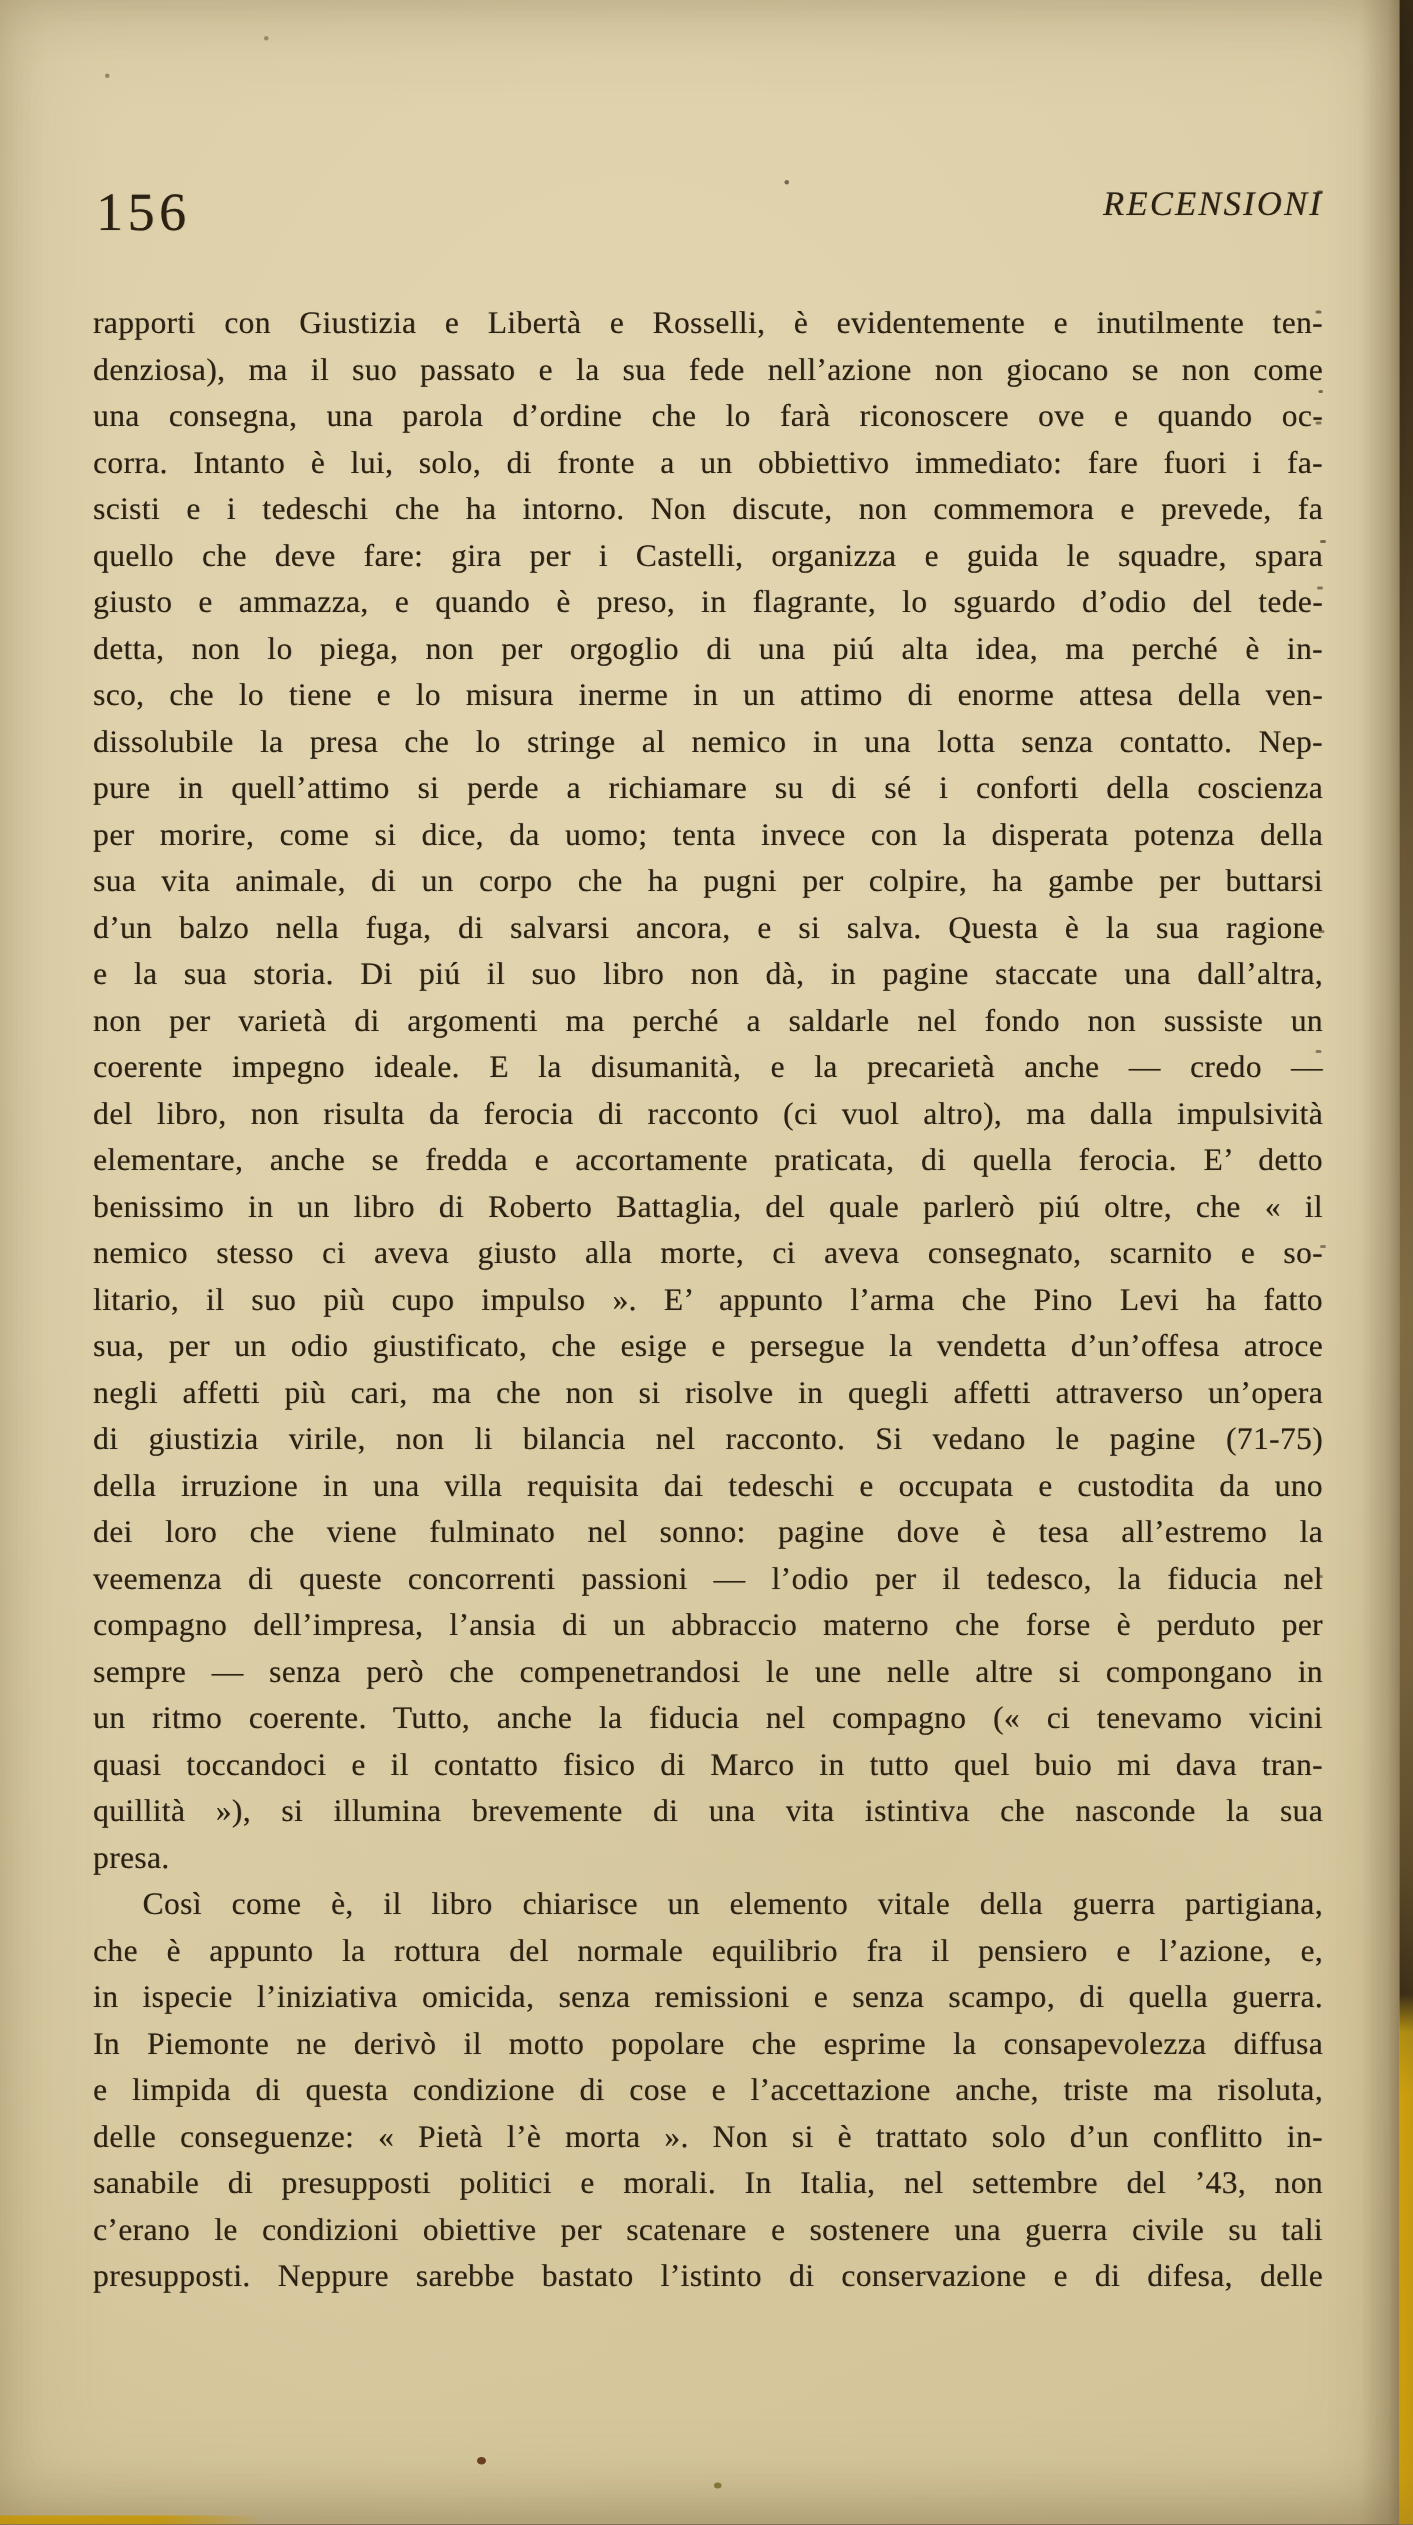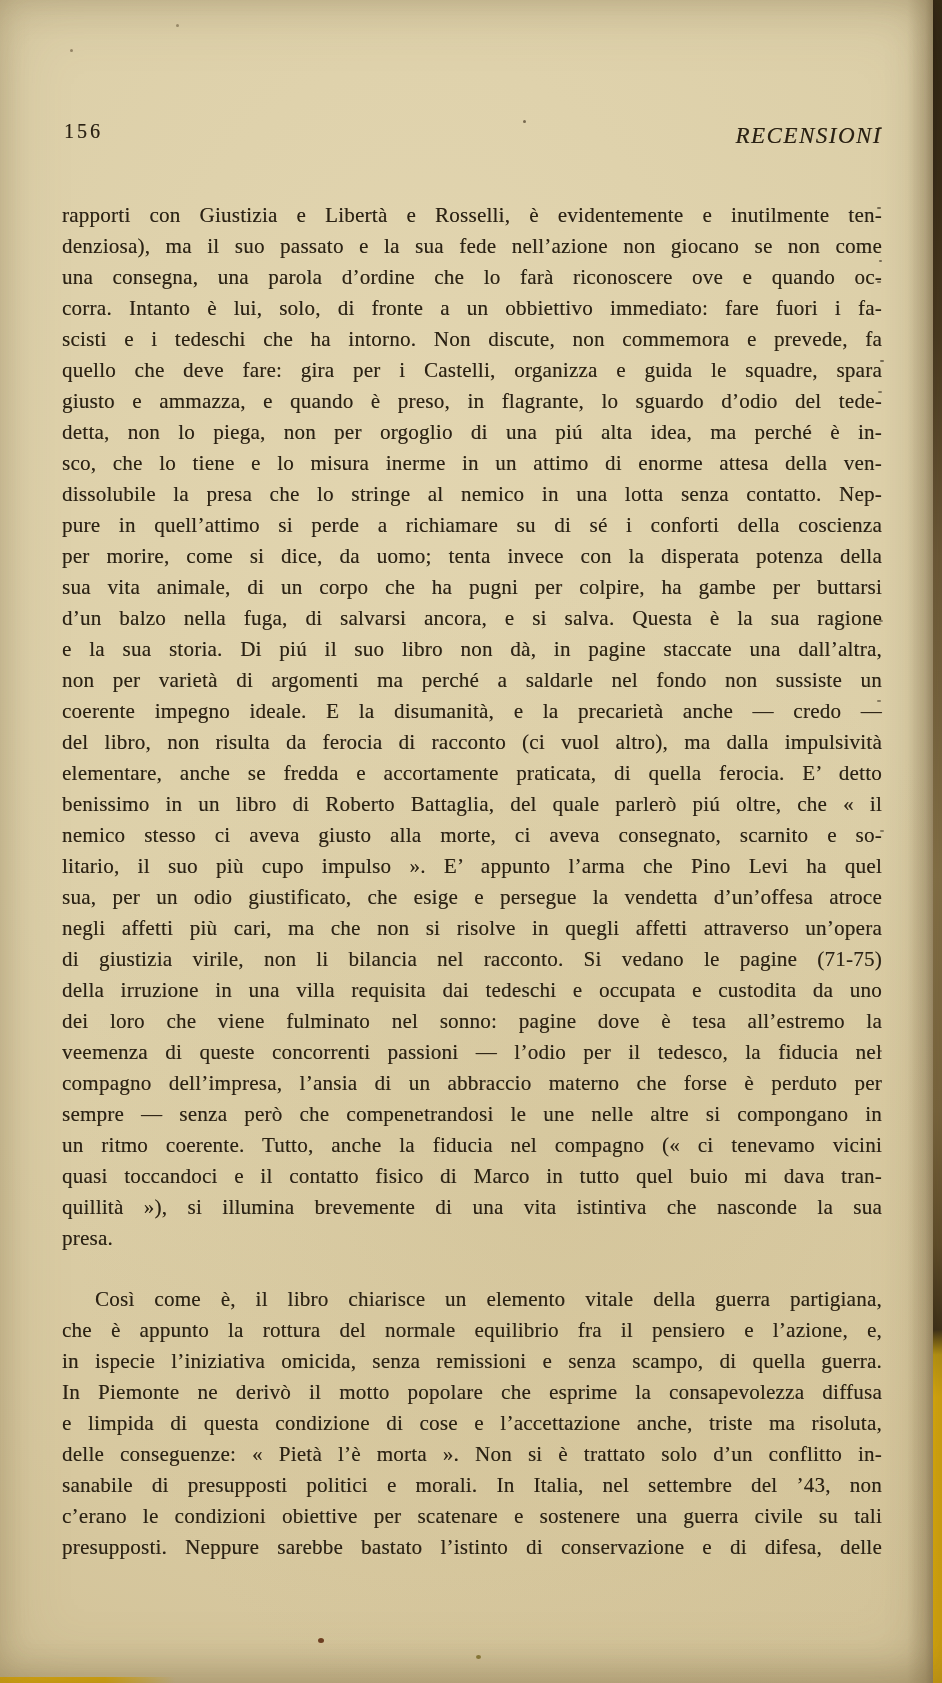--- a/index.html
+++ b/index.html
@@ -18,41 +18,41 @@
     box-shadow:
       inset 0 0 70px rgba(120,98,58,0.22),
       inset -18px 0 40px rgba(95,75,42,0.20),
       inset 0 -14px 30px rgba(110,90,50,0.18);
   }
   .header{
     position:absolute;left:62px;right:60px;top:120px;height:36px;
   }
   .pagenum{
     position:absolute;left:2px;top:0;
-    font-size:20px;letter-spacing:3px;
+    font-size:36px;letter-spacing:3px;
     text-shadow:0.3px 0.3px 0.6px rgba(43,34,20,0.55);
   }
   .running{
     position:absolute;right:0;top:3px;
     font-style:italic;font-size:23px;letter-spacing:1.5px;
     text-shadow:0.3px 0.3px 0.6px rgba(43,34,20,0.5);
   }
   .text-block{
     position:absolute;left:62px;top:200px;width:820px;
     font-size:21px;
     letter-spacing:0.25px;
     word-spacing:1.5px;
     text-shadow:0.3px 0.3px 0.5px rgba(43,34,20,0.45);
   }
   .line{
     height:31px;line-height:31px;
     text-align:justify;text-align-last:justify;
     white-space:normal;overflow:visible;
   }
-  .line.indent{text-indent:33px;margin-top:30px;}
+  .line.indent{text-indent:33px;}
   .line.flush{text-align-last:left;}
   .edge-shade{
     position:absolute;top:0;right:9px;width:26px;height:100%;pointer-events:none;
     background:linear-gradient(to right, rgba(90,70,40,0) 0%, rgba(90,70,40,0.18) 70%, rgba(70,52,28,0.35) 100%);
   }
   .edge-strip{
     position:absolute;top:0;right:0;width:9px;height:100%;
     background:linear-gradient(to bottom,
       #191209 0%, #261c10 10%, #3c2e1b 20%, #6b583a 33%,
       #8a774e 52%, #7c6842 66%, #5a4828 74%, #2e2312 79%,
@@ -89,21 +89,21 @@
       <div class="line">per morire, come si dice, da uomo; tenta invece con la disperata potenza della</div>
       <div class="line">sua vita animale, di un corpo che ha pugni per colpire, ha gambe per buttarsi</div>
       <div class="line">d’un balzo nella fuga, di salvarsi ancora, e si salva. Questa è la sua ragione</div>
       <div class="line">e la sua storia. Di piú il suo libro non dà, in pagine staccate una dall’altra,</div>
       <div class="line">non per varietà di argomenti ma perché a saldarle nel fondo non sussiste un</div>
       <div class="line">coerente impegno ideale. E la disumanità, e la precarietà anche — credo —</div>
       <div class="line">del libro, non risulta da ferocia di racconto (ci vuol altro), ma dalla impulsività</div>
       <div class="line">elementare, anche se fredda e accortamente praticata, di quella ferocia. E’ detto</div>
       <div class="line">benissimo in un libro di Roberto Battaglia, del quale parlerò piú oltre, che « il</div>
       <div class="line">nemico stesso ci aveva giusto alla morte, ci aveva consegnato, scarnito e so-</div>
-      <div class="line">litario, il suo più cupo impulso ». E’ appunto l’arma che Pino Levi ha quel</div>
+      <div class="line">litario, il suo più cupo impulso ». E’ appunto l’arma che Pino Levi ha fatto</div>
       <div class="line">sua, per un odio giustificato, che esige e persegue la vendetta d’un’offesa atroce</div>
       <div class="line">negli affetti più cari, ma che non si risolve in quegli affetti attraverso un’opera</div>
       <div class="line">di giustizia virile, non li bilancia nel racconto. Si vedano le pagine (71-75)</div>
       <div class="line">della irruzione in una villa requisita dai tedeschi e occupata e custodita da uno</div>
       <div class="line">dei loro che viene fulminato nel sonno: pagine dove è tesa all’estremo la</div>
       <div class="line">veemenza di queste concorrenti passioni — l’odio per il tedesco, la fiducia nel</div>
       <div class="line">compagno dell’impresa, l’ansia di un abbraccio materno che forse è perduto per</div>
       <div class="line">sempre — senza però che compenetrandosi le une nelle altre si compongano in</div>
       <div class="line">un ritmo coerente. Tutto, anche la fiducia nel compagno (« ci tenevamo vicini</div>
       <div class="line">quasi toccandoci e il contatto fisico di Marco in tutto quel buio mi dava tran-</div>

